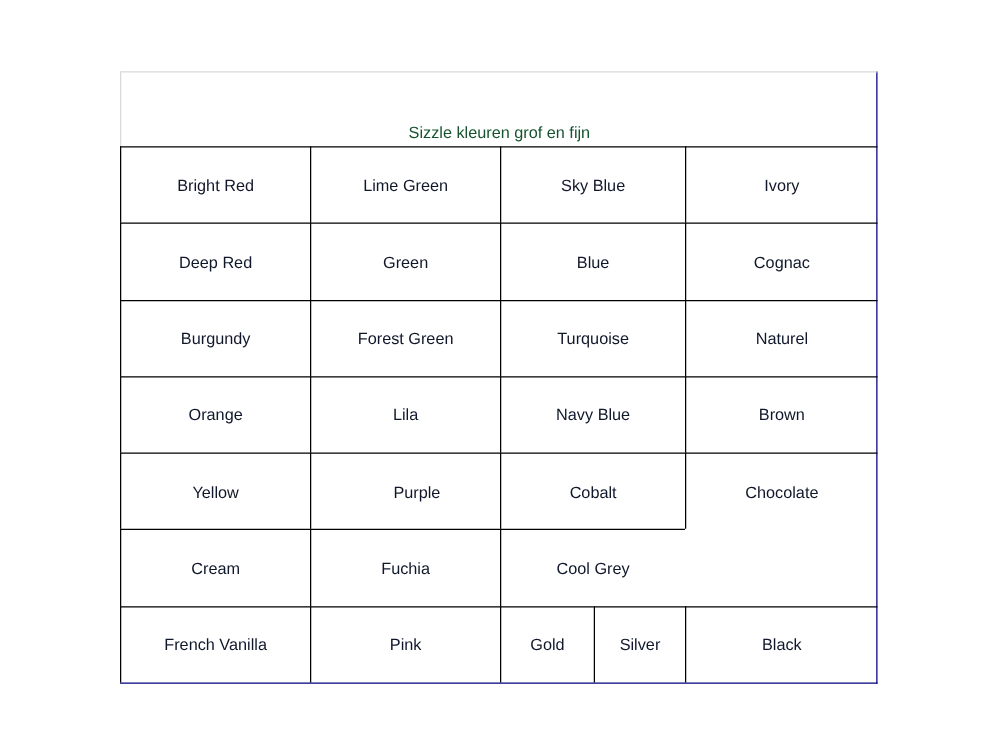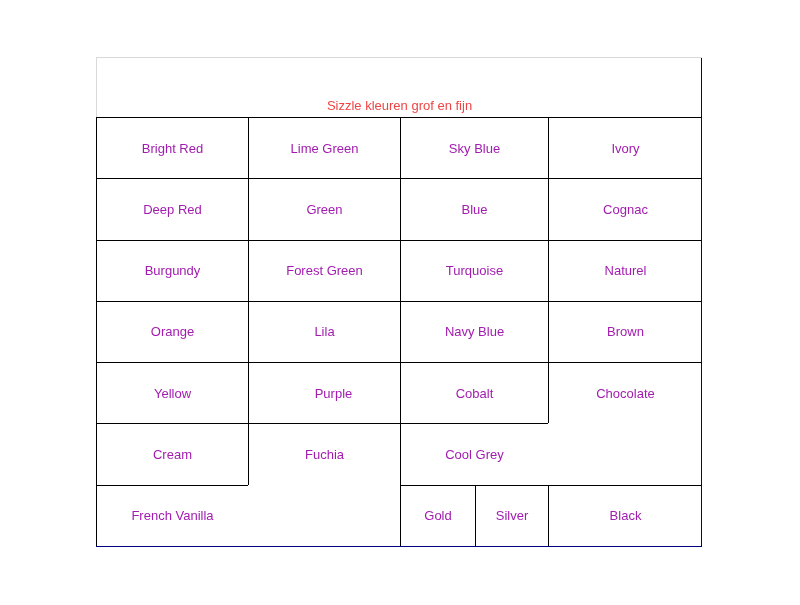--- a/index.html
+++ b/index.html
@@ -32,31 +32,31 @@
   .title-cell {
     grid-row: 1;
     grid-column: 1 / -1;
     border-top: 1px solid var(--titlegrid, #d9d9d9);
     border-left: 1px solid var(--titlegrid, #d9d9d9);
     display: flex;
     align-items: flex-end;
     justify-content: center;
     padding-bottom: 4px;
     box-sizing: border-box;
-    color: #ef4444;
+    color: #14532d;
     font-size: 13px;
   }
   .cell {
     border-top: 1px solid var(--grid, #000000);
     border-left: 1px solid var(--grid, #000000);
     display: flex;
     align-items: center;
     justify-content: center;
     box-sizing: border-box;
-    color: #a21caf;
+    color: #0f172a;
     font-size: 13px;
     text-align: center;
     white-space: nowrap;
   }
 </style>
 </head>
 <body>
 
 <div class="page">
   <div class="color-table" id="colorTable" style="--accent: #000080; --grid: #000000; --titlegrid: #d9d9d9;">
@@ -81,17 +81,18 @@
       <div class="cell" style="grid-area: 5 / 3 / auto / span 2;">Navy Blue</div>
       <div class="cell" style="grid-area: 5 / 5 / auto / span 1;">Brown</div>
       <div class="cell" style="grid-area: 6 / 1 / auto / span 1;">Yellow</div>
       <div class="cell" style="grid-area: 6 / 2 / auto / span 1; padding-left: 18px;">Purple</div>
       <div class="cell" style="grid-area: 6 / 3 / auto / span 2;">Cobalt</div>
       <div class="cell" style="grid-area: 6 / 5 / auto / span 1;">Chocolate</div>
       <div class="cell" style="grid-area: 7 / 1 / auto / span 1;">Cream</div>
       <div class="cell" style="grid-area: 7 / 2 / auto / span 1;">Fuchia</div>
       <div class="cell" style="grid-area: 7 / 3 / auto / span 2;">Cool Grey</div>
       <div class="cell" style="grid-area: 8 / 1 / auto / span 1;">French Vanilla</div>
+      <div class="cell" style="grid-area: 8 / 2 / auto / span 1;">Pink</div>
       <div class="cell" style="grid-area: 8 / 3 / auto / span 1;">Gold</div>
       <div class="cell" style="grid-area: 8 / 4 / auto / span 1;">Silver</div>
       <div class="cell" style="grid-area: 8 / 5 / auto / span 1;">Black</div>
     </div>
 </div>
 
 </body></html>

